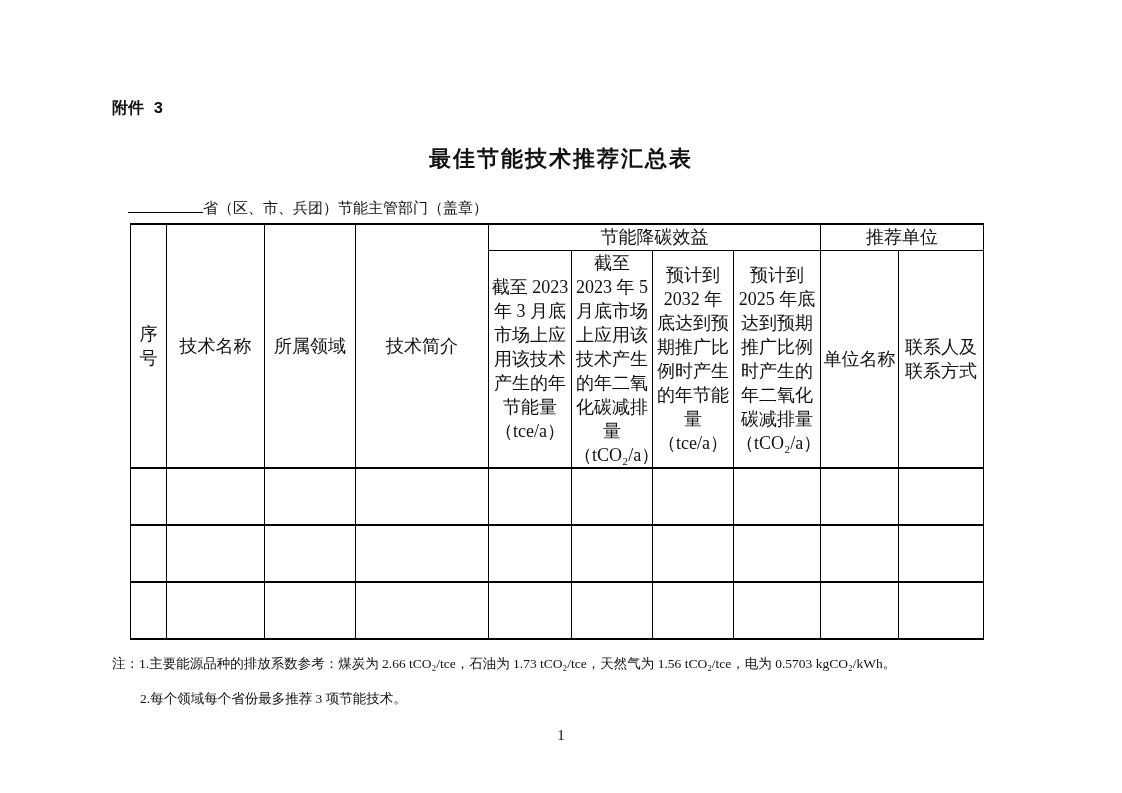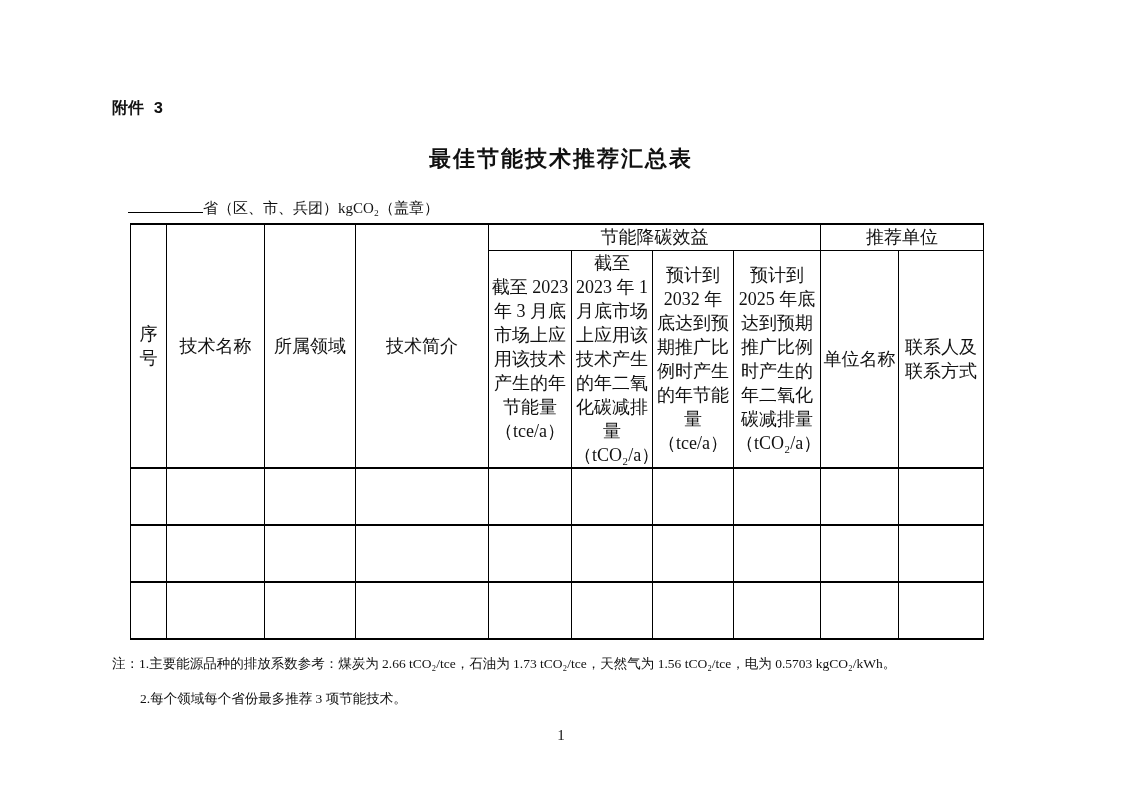--- a/index.html
+++ b/index.html
@@ -86,21 +86,21 @@
   }
 </style>
 </head>
 <body>
 
 <div class="attachment-label">附件 3</div>
 
 <div class="doc-title">最佳节能技术推荐汇总表</div>
 
 <div class="subheader">
-  <span class="blank-line"></span><span>省（区、市、兵团）kgCO₂（盖章）</span>
+  <span class="blank-line"></span><span>省（区、市、兵团）节能主管部门（盖章）</span>
 </div>
 
 <table class="summary-table">
   <colgroup>
     <col style="width:36px">
       <col style="width:98px">
       <col style="width:91px">
       <col style="width:133px">
     <col style="width:83px">
       <col style="width:81px">
@@ -113,21 +113,21 @@
     <tr class="group-row">
       <th rowspan="2" class="tall-cell">序号</th>
       <th rowspan="2" class="tall-cell">技术名称</th>
       <th rowspan="2" class="tall-cell">所属领域</th>
       <th rowspan="2" class="tall-cell">技术简介</th>
       <th colspan="4" class="group-cell">节能降碳效益</th>
       <th colspan="2" class="group-cell">推荐单位</th>
     </tr>
     <tr class="sub-row">
       <th class="sub-cell">截至 2023 年 3 月底市场上应用该技术产生的年节能量（tce/a）</th>
-      <th class="sub-cell">截至 2023 年 1 月底市场上应用该技术产生的年二氧化碳减排量（tCO₂/a）</th>
+      <th class="sub-cell">截至 2023 年 5 月底市场上应用该技术产生的年二氧化碳减排量（tCO₂/a）</th>
       <th class="sub-cell">预计到 2032 年底达到预期推广比例时产生的年节能量（tce/a）</th>
       <th class="sub-cell">预计到 2025 年底达到预期推广比例时产生的年二氧化碳减排量（tCO₂/a）</th>
       <th class="sub-cell">单位名称</th>
       <th class="sub-cell">联系人及联系方式</th>
     </tr>
   </thead>
   <tbody>
       <tr>
         <td></td>
         <td></td>

